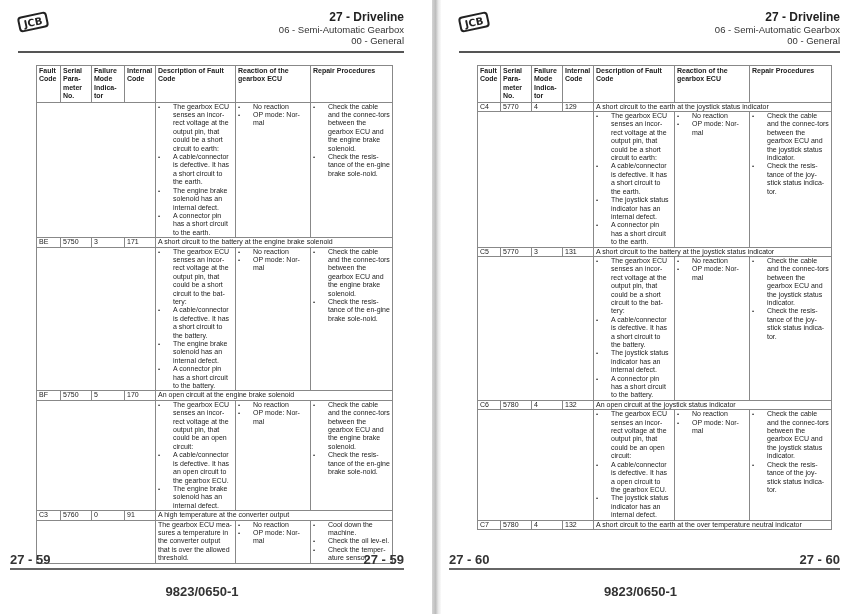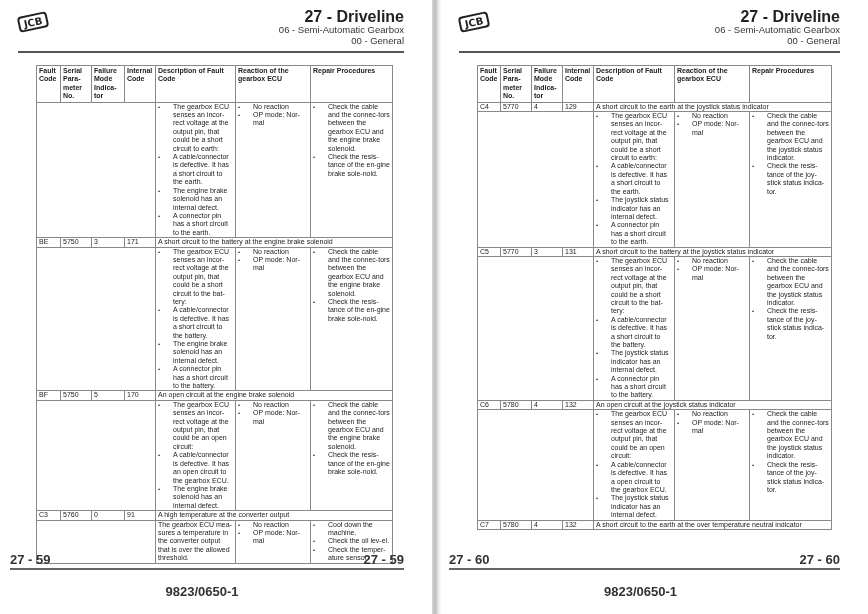--- a/index.html
+++ b/index.html
@@ -7,21 +7,21 @@
     width: 868px; height: 614px; background: #ffffff; position: relative; overflow: hidden;
     font-family: "Liberation Sans", sans-serif; color: #222;
   }
   .page { position: absolute; top: 0; height: 614px; background: #fff; }
   #page-left { left: 0; width: 432px; }
   #page-right { left: 441px; width: 427px; }
   .gutter { position: absolute; top: 0; left: 432px; width: 9px; height: 614px;
     background: linear-gradient(to right, #d4d4d4, #bdbdbd 40%, #e8e8e8 70%, #fafafa); }
   .logo { position: absolute; left: 16px; top: 10px; width: 34px; height: 24px; }
   .hdr { position: absolute; right: 28px; top: 10px; text-align: right; font-size: 9.5px; line-height: 11px; color: #333; }
-  .hdr .chap { font-weight: bold; font-size: 16px; line-height: 14px; color: #222; }
+  .hdr .chap { font-weight: bold; font-size: 12px; line-height: 14px; color: #222; }
   .rule-top { position: absolute; left: 18px; right: 28px; top: 51px; height: 2px; background: #555; }
   .rule-bot { position: absolute; left: 10px; right: 28px; top: 568px; height: 2px; background: #666; }
   .foot { position: absolute; top: 552px; font-size: 13px; font-weight: bold; color: #333; }
   .foot.l { left: 10px; } .foot.c { left: 0; right: 28px; text-align: center; margin-top: 32px; } .foot.r { right: 28px; }
   #page-right .logo { left: 16px; }
   #page-right .rule-bot { left: 8px; }
   #page-right .foot.l { left: 8px; }
 
   table.fault { position: absolute; top: 65px; border-collapse: collapse; table-layout: fixed; font-size: 7px; line-height: 8.4px; }
   #page-left table.fault { left: 36px; }

